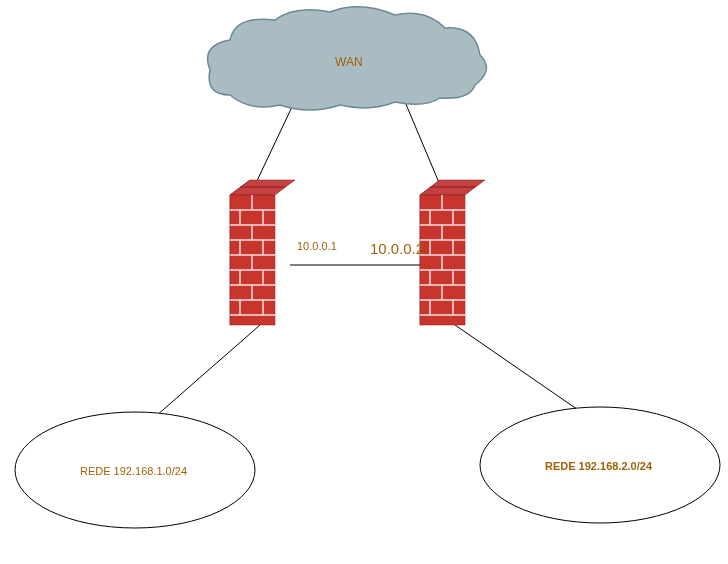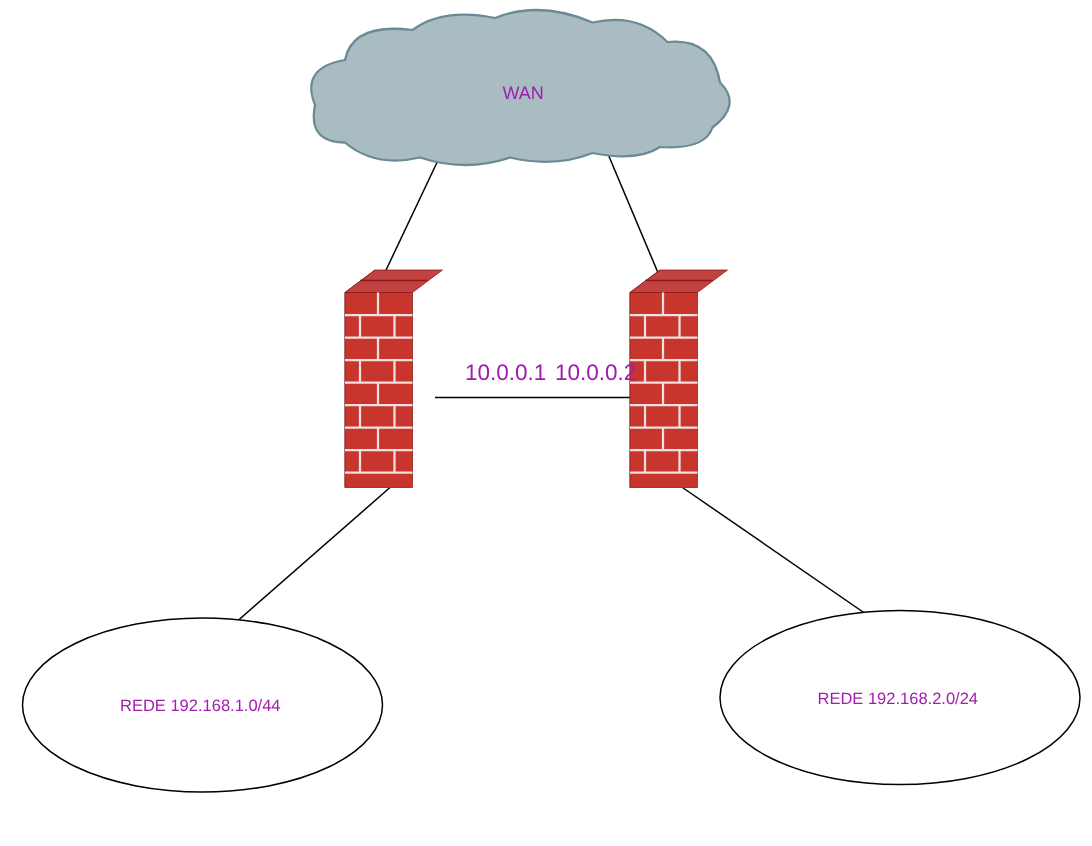--- a/index.html
+++ b/index.html
@@ -18,45 +18,46 @@
       height: 100%;
     }
     svg {
       position: absolute;
       top: 0;
       left: 0;
     }
     .label {
       position: absolute;
       font-size: 12px;
-      color: #a21caf;
+      color: #a16207;
     }
     .cloud-label {
       top: 55px;
       left: 335px;
     }
     .ip-label-1 {
       top: 240px;
-      left: 310px;
-      font-size: 15px;
+      left: 297px;
+      font-size: 11px;
     }
     .ip-label-2 {
       top: 240px;
       left: 370px;
       font-size: 15px;
     }
     .network-label-1 {
       top: 465px;
       left: 80px;
       font-size: 11px;
     }
     .network-label-2 {
       top: 460px;
       left: 545px;
       font-size: 11px;
+      font-weight: bold;
     }
   </style>
 </head>
 <body>
 
 <div class="diagram-container">
   <svg width="728" height="564">
 
     <line x1="300" y1="90" x2="255" y2="185" stroke="#000" stroke-width="1"></line>
 
@@ -150,15 +151,15 @@
     </g>
 
     <ellipse cx="135" cy="470" rx="120" ry="58" fill="#fff" stroke="#000" stroke-width="1"></ellipse>
 
     <ellipse cx="600" cy="465" rx="120" ry="58" fill="#fff" stroke="#000" stroke-width="1"></ellipse>
   </svg>
 
   <div class="label cloud-label">WAN</div>
   <div class="label ip-label-1">10.0.0.1</div>
   <div class="label ip-label-2">10.0.0.2</div>
-  <div class="label network-label-1">REDE 192.168.1.0/44</div>
+  <div class="label network-label-1">REDE 192.168.1.0/24</div>
   <div class="label network-label-2">REDE 192.168.2.0/24</div>
 </div>
 
 </body></html>

